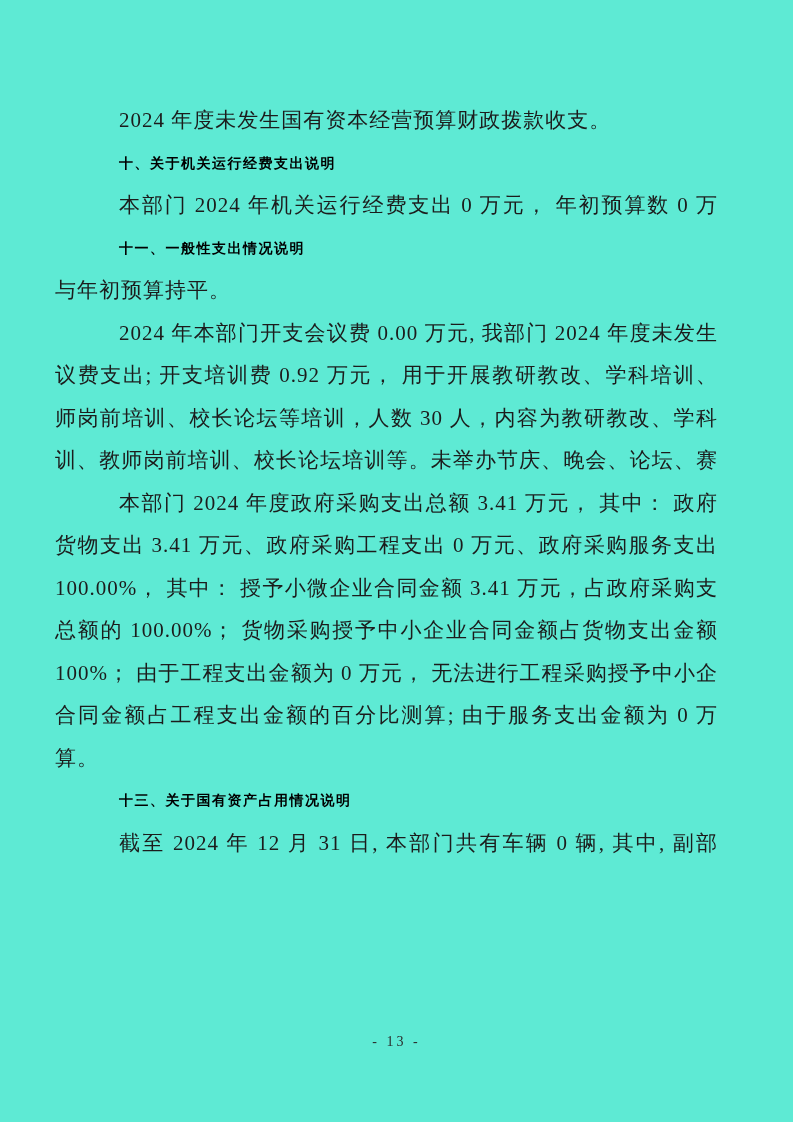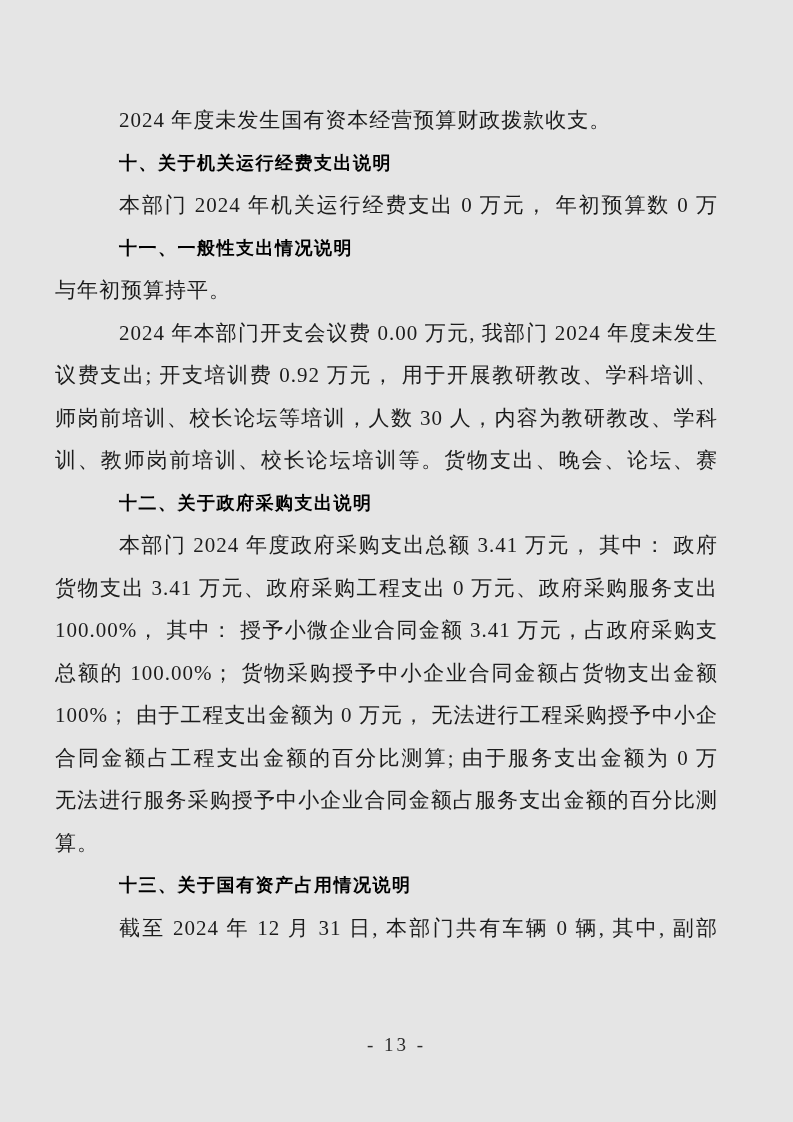--- a/index.html
+++ b/index.html
@@ -4,21 +4,21 @@
 <style>
   html, body {
     margin: 0;
     padding: 0;
     background: #ffffff;
   }
   .page {
     position: relative;
     width: 793px;
     height: 1122px;
-    background: #e5e5e5;
+    background: #5eead4;
     overflow: hidden;
     font-family: "Liberation Serif", "DejaVu Serif", serif;
     color: #1c1c1c;
   }
   .doc-body {
     position: absolute;
     left: 55px;
     top: 99px;
     width: 663px;
   }
@@ -36,56 +36,54 @@
     text-align: justify;
     text-align-last: justify;
     text-justify: inter-ideograph;
   }
   .line.indent {
     padding-left: 64px;
   }
   .line.heading {
     font-family: "Liberation Sans", "DejaVu Sans", sans-serif;
     font-weight: bold;
-    font-size: 18px;
+    font-size: 14px;
     letter-spacing: 1.5px;
     color: #000000;
   }
   .footer {
     position: absolute;
     left: 0;
     right: 0;
     top: 1034px;
     text-align: center;
-    font-size: 19px;
+    font-size: 14px;
     letter-spacing: 3px;
     color: #2b2b2b;
     font-family: "Liberation Serif", "DejaVu Serif", serif;
   }
 </style>
 </head>
 <body>
 
 <div class="page">
   <div class="doc-body">
       <div class="line indent">2024 年度未发生国有资本经营预算财政拨款收支。</div>
       <div class="line heading indent">十、关于机关运行经费支出说明</div>
       <div class="line indent fill">本部门 2024 年机关运行经费支出 0 万元， 年初预算数 0 万元，</div>
       <div class="line heading indent">十一、一般性支出情况说明</div>
       <div class="line">与年初预算持平。</div>
       <div class="line indent fill">2024 年本部门开支会议费 0.00 万元, 我部门 2024 年度未发生会</div>
       <div class="line fill">议费支出; 开支培训费 0.92 万元， 用于开展教研教改、学科培训、教</div>
       <div class="line fill">师岗前培训、校长论坛等培训，人数 30 人，内容为教研教改、学科培</div>
-      <div class="line fill">训、教师岗前培训、校长论坛培训等。货物支出、晚会、论坛、赛</div>
-      <div class="line heading indent">十二、关于政府采购支出说明</div>
+      <div class="line fill">训、教师岗前培训、校长论坛培训等。未举办节庆、晚会、论坛、赛</div>
       <div class="line indent fill">本部门 2024 年度政府采购支出总额 3.41 万元， 其中： 政府采购</div>
       <div class="line fill">货物支出 3.41 万元、政府采购工程支出 0 万元、政府采购服务支出 0</div>
       <div class="line fill">100.00%， 其中： 授予小微企业合同金额 3.41 万元，占政府采购支出</div>
       <div class="line fill">总额的 100.00%； 货物采购授予中小企业合同金额占货物支出金额的</div>
       <div class="line fill">100%； 由于工程支出金额为 0 万元， 无法进行工程采购授予中小企业</div>
       <div class="line fill">合同金额占工程支出金额的百分比测算; 由于服务支出金额为 0 万元，</div>
-      <div class="line fill">无法进行服务采购授予中小企业合同金额占服务支出金额的百分比测</div>
       <div class="line">算。</div>
       <div class="line heading indent">十三、关于国有资产占用情况说明</div>
       <div class="line indent fill">截至 2024 年 12 月 31 日, 本部门共有车辆 0 辆, 其中, 副部（省）</div>
     </div>
   <div class="footer">- 13 -</div>
 </div>
 
 </body></html>

